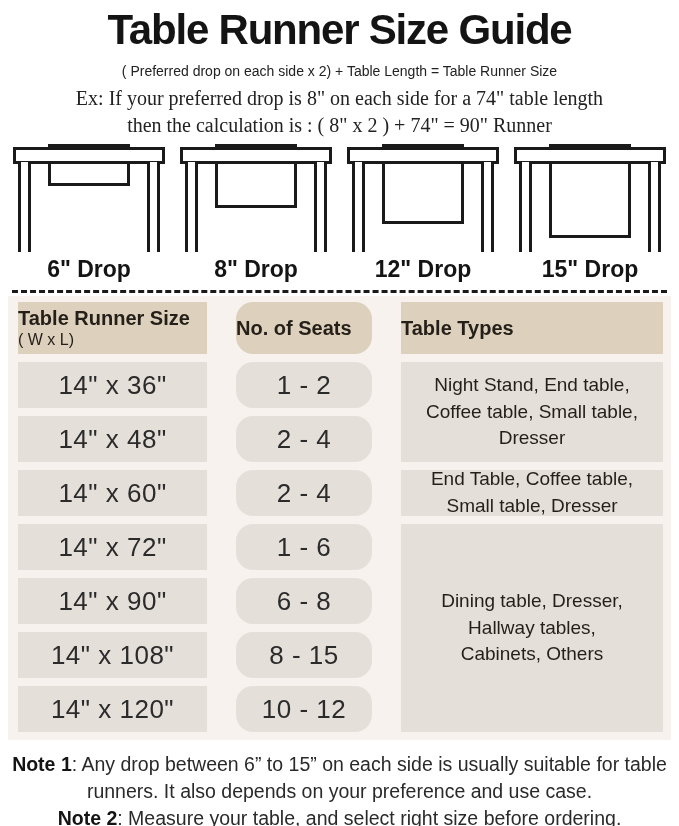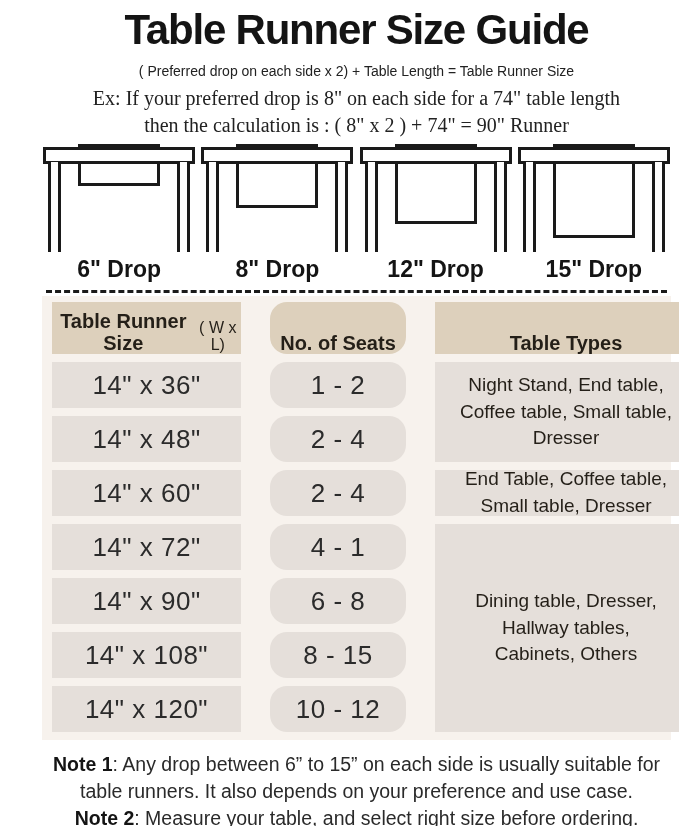--- a/index.html
+++ b/index.html
@@ -3,21 +3,21 @@
 <meta charset="utf-8">
 <style>
   * { margin: 0; padding: 0; box-sizing: border-box; }
   html, body { background: #ffffff; }
   body {
     width: 679px; height: 826px;
     font-family: "Liberation Sans", "DejaVu Sans", sans-serif;
     color: #1f1f1f;
     overflow: hidden;
   }
-  .page { width: 679px; height: 714px; position: relative; padding-left: 34px; }
+  .page { width: 679px; height: 714px; position: relative; }
 
   
   .title {
     text-align: center;
     font-size: 42px;
     font-weight: 700;
     letter-spacing: -1.2px;
     padding-top: 5px;
     line-height: 50px;
     color: #141414;
@@ -81,22 +81,22 @@
   }
   .size-grid {
     display: grid;
     grid-template-columns: 189px 136px 262px;
     grid-template-rows: 52px repeat(7, 46px);
     column-gap: 29px;
     row-gap: 8px;
   }
   .hdr {
     background: #ddd0bc;
-    display: flex; flex-direction: row;
-    align-items: flex-end; justify-content: center;
+    display: flex; flex-direction: column;
+    align-items: flex-start; justify-content: center;
     font-weight: 700; font-size: 20px; color: #241f18;
     text-align: center; line-height: 1.1;
   }
   .hdr .sub { font-weight: 400; font-size: 16px; margin-top: 2px; }
   .cell {
     background: #e5dfda;
     display: flex; align-items: center; justify-content: center;
     font-size: 26px; font-weight: 400; color: #2b2b2b;
     letter-spacing: 0.5px;
   }
@@ -199,21 +199,21 @@
       <div class="type-cell type-a">Night Stand, End table, Coffee table, Small table, Dresser</div>
 
       <div class="cell col1">14" x 48"</div>
       <div class="cell col2">2 - 4</div>
 
       <div class="cell col1">14" x 60"</div>
       <div class="cell col2">2 - 4</div>
       <div class="type-cell type-b">End Table, Coffee table, Small table, Dresser</div>
 
       <div class="cell col1">14" x 72"</div>
-      <div class="cell col2">4 - 1</div>
+      <div class="cell col2">1 - 6</div>
       <div class="type-cell type-c">Dining table, Dresser, Hallway tables, Cabinets, Others</div>
 
       <div class="cell col1">14" x 90"</div>
       <div class="cell col2">6 - 8</div>
 
       <div class="cell col1">14" x 108"</div>
       <div class="cell col2">8 - 15</div>
 
       <div class="cell col1">14" x 120"</div>
       <div class="cell col2">10 - 12</div>

